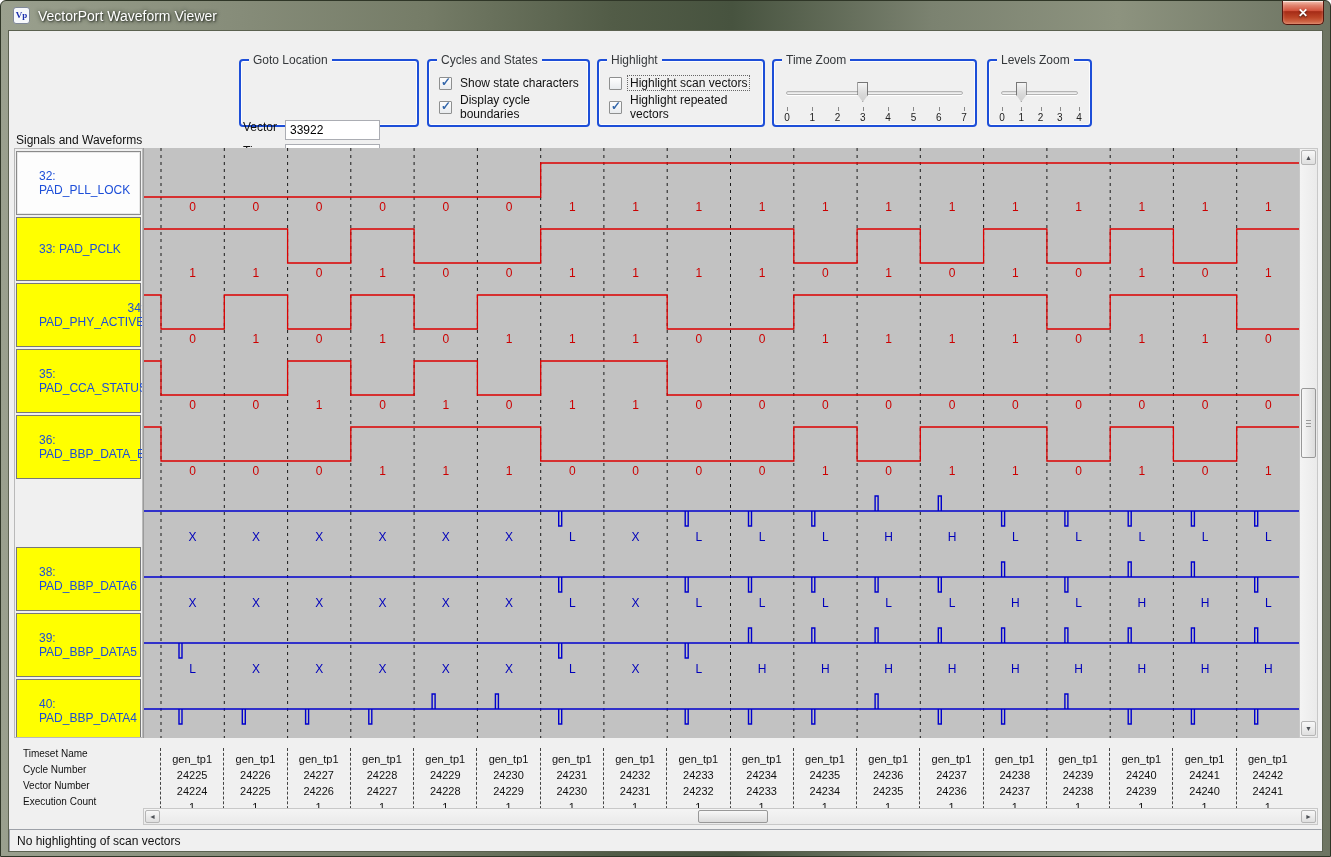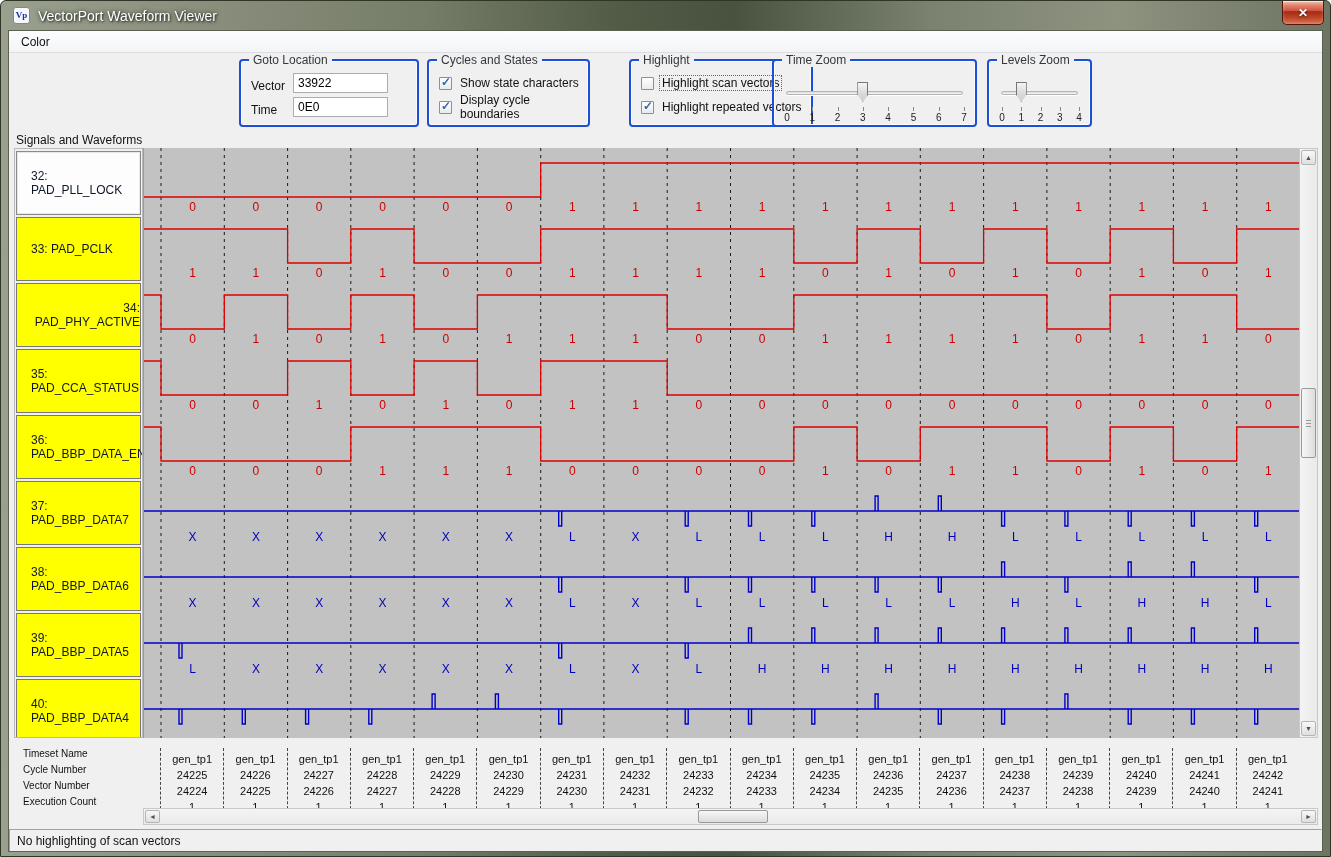--- a/index.html
+++ b/index.html
@@ -15,40 +15,40 @@
     background:linear-gradient(180deg,#f4c0ae 0%,#e0826d 20%,#d14f38 44%,#a52b16 46%,#bc4527 72%,#d77554 100%);
     border:1px solid #55150c; border-top:none; border-radius:0 0 5px 5px; box-shadow:inset 0 1px 0 rgba(255,255,255,.55), inset 0 0 3px rgba(255,255,255,.35);
     display:flex; align-items:center; justify-content:center; }
   .close-btn span { color:#fff; font-size:12px; font-weight:bold; text-shadow:0 1px 2px rgba(0,0,0,.7); }
   .client { position:absolute; left:7px; top:29px; right:7px; bottom:4px; background:#f0f0f0; border:1px solid #5b6150; overflow:hidden; }
   .menubar { position:absolute; left:0; top:0; right:0; height:22px; background:linear-gradient(180deg,#fcfdfe,#f2f4f6);
     border-bottom:1px solid #dcdee1; display:flex; align-items:center; }
   .menu-item { font-size:12px; color:#111; padding:2px 7px; margin-left:5px; }
   .groupbox { position:absolute; height:68px; border:2px solid #1d4ed8; border-radius:4px; box-shadow:inset 0 0 0 1px #fdfdfd; }
   .groupbox > .gb-title { position:absolute; top:-8px; left:8px; background:#f0f0f0; padding:0 4px; font-size:12px; color:#35383b; }
-  .field-row { position:absolute; left:10px; display:flex; align-items:flex-end; }
+  .field-row { position:absolute; left:2px; display:flex; align-items:flex-start;margin-top:47px; }
   .field-row label { font-size:12px; color:#111; width:42px; }
   .field-row input { width:95px; height:20px; border:1px solid #abadb3; background:#fff; font-size:12px; padding:1px 4px; font-family:"Liberation Sans",sans-serif; }
   .cb-row { position:absolute; left:10px; display:flex; align-items:center; height:16px; }
   .cb-box { width:13px; height:13px; border:1px solid #8e8f8f; background:linear-gradient(180deg,#fefefe,#e8ebee); border-radius:1px;
     position:relative; margin-right:6px; flex:none; }
   .cb-box .chk { position:absolute; left:1px; top:-3px; font-size:12px; font-weight:bold; color:#3366aa; }
   .cb-label { font-size:12px; color:#111; padding:0 2px; }
   .cb-label.focus-label { outline:1px dotted #666; }
   .slider { position:absolute; left:8px; right:8px; top:18px; height:44px; }
   .sl-track { position:absolute; left:4px; right:4px; top:12px; height:4px; border:1px solid #b4b4b4; border-radius:2px;
     background:linear-gradient(180deg,#dadada,#f6f6f6); box-shadow:0 1px 0 #fff; }
   .sl-thumb { position:absolute; top:3px; width:11px; height:20px; background:linear-gradient(180deg,#f5f5f5,#d9d9d9 60%,#cfcfcf);
     border:1px solid #767676; clip-path:polygon(0 0,100% 0,100% 62%,50% 100%,0 62%); }
   .sl-tick { position:absolute; top:28px; width:1px; height:4px; background:#888; }
   .sl-num { position:absolute; top:33px; font-size:10px; color:#222; transform:translateX(-50%); }
   .wf-label { position:absolute; font-size:12px; color:#111; }
   .signal-panel { position:absolute; background:#f0f0f0; border:1px solid #b9b9b9; overflow:hidden; }
   .sig-box { position:absolute; left:1px; right:1px; height:64px; border:1px solid #787878; background:#ffff00;
-    display:flex; align-items:center; padding-left:14px; font-size:12px; color:#0f172a; }
+    display:flex; align-items:center; padding-left:22px; font-size:12px; color:#1d4ed8; }
   .sig-box.white { background:#fdfdfd; border-color:#8a8a8a; box-shadow:inset 0 0 0 1px #e8e8e8; }
   .wave-area { position:absolute; background:#c2c2c2; border-left:1px solid #9a9a9a; }
   .scroll-v { position:absolute; width:19px; background:linear-gradient(90deg,#f4f4f4,#eaeaea); border:1px solid #c8c8c8; }
   .scroll-h { position:absolute; height:17px; background:linear-gradient(180deg,#f4f4f4,#eaeaea); border:1px solid #c8c8c8; }
   .sc-btn { position:absolute; background:linear-gradient(180deg,#f8f8f8,#dfdfdf); border:1px solid #b5b5b5; border-radius:2px;
     display:flex; align-items:center; justify-content:center; font-size:7px; color:#4d5156; }
   .sc-thumb { position:absolute; background:linear-gradient(90deg,#f7f7f7,#dcdcdc); border:1px solid #989898; border-radius:2px; }
   .sc-thumb.h { background:linear-gradient(180deg,#f7f7f7,#dcdcdc); }
   .grip { position:absolute; left:4px; right:4px; top:50%; height:1px; background:#9a9a9a; box-shadow:0 -3px 0 #9a9a9a, 0 3px 0 #9a9a9a; }
   .footer-labels div { position:absolute; left:14px; font-size:10px; color:#111; white-space:nowrap; }
@@ -65,23 +65,20 @@
 <div class="frame">
   <div class="titlebar">
     <div class="app-icon">Vp</div>
     <div class="title-text">VectorPort Waveform Viewer</div>
     <div class="close-btn">
       <span>✕</span>
     </div>
   </div>
 
   <div class="client">
-    <div class="menubar">
-      <span class="menu-item">Color</span>
-    </div>
 
     <div class="groupbox" style="left:230px; top:28px; width:180px;">
       <span class="gb-title">Goto Location</span>
       <div class="field-row" style="top:12px;">
         <label>Vector</label>
         <input value="33922" style="">
       </div>
       <div class="field-row" style="top:36px;">
         <label>Time</label>
         <input value="0E0" style="">
@@ -99,21 +96,21 @@
           </div>
           <div class="cb-row" style="top: 38px;">
             <span class="cb-box">
               <span class="chk">✓</span>
             </span>
             <span class="cb-label">Display cycle boundaries</span>
           </div>
         </div>
     </div>
 
-    <div class="groupbox" style="left:588px; top:28px; width:184px;margin-left:32px;">
+    <div class="groupbox" style="left:588px; top:28px; width:168px;">
       <span class="gb-title">Highlight</span>
       <div id="cb-highlight">
           <div class="cb-row" style="top: 14px;">
             <span class="cb-box"></span>
             <span class="cb-label focus-label">Highlight scan vectors</span>
           </div>
           <div class="cb-row" style="top: 38px;">
             <span class="cb-box">
               <span class="chk">✓</span>
             </span>
@@ -165,21 +162,20 @@
     </div>
 
     <div class="wf-label" style="left:7px; top:102px;">Signals and Waveforms</div>
 
     <div class="signal-panel" id="signal-panel" style="left:5px; top:117px; width:129px; height:590px;">
         <div class="sig-box white" style="top: 2px;">32: PAD_PLL_LOCK</div>
         <div class="sig-box" style="top: 68px;">33: PAD_PCLK</div>
         <div class="sig-box" style="top: 134px; text-align: right;">34: PAD_PHY_ACTIVE</div>
         <div class="sig-box" style="top: 200px;">35: PAD_CCA_STATUS</div>
         <div class="sig-box" style="top: 266px;">36: PAD_BBP_DATA_EN</div>
-        <div class="sig-box" style="top: 332px;">37: PAD_BBP_DATA7</div>
         <div class="sig-box" style="top: 398px;">38: PAD_BBP_DATA6</div>
         <div class="sig-box" style="top: 464px;">39: PAD_BBP_DATA5</div>
         <div class="sig-box" style="top: 530px;">40: PAD_BBP_DATA4</div>
       </div>
 
     <div class="wave-area" style="left:134px; top:117px; width:1156px; height:590px;">
       <svg id="wf" width="1156" height="590" viewBox="0 0 1156 590">
           <line x1="17.0" y1="0" x2="17.0" y2="590" stroke="#1a1a1a" stroke-width="1" stroke-dasharray="3,4"></line>
           <line x1="80.3" y1="0" x2="80.3" y2="590" stroke="#1a1a1a" stroke-width="1" stroke-dasharray="3,4"></line>
           <line x1="143.6" y1="0" x2="143.6" y2="590" stroke="#1a1a1a" stroke-width="1" stroke-dasharray="3,4"></line>

